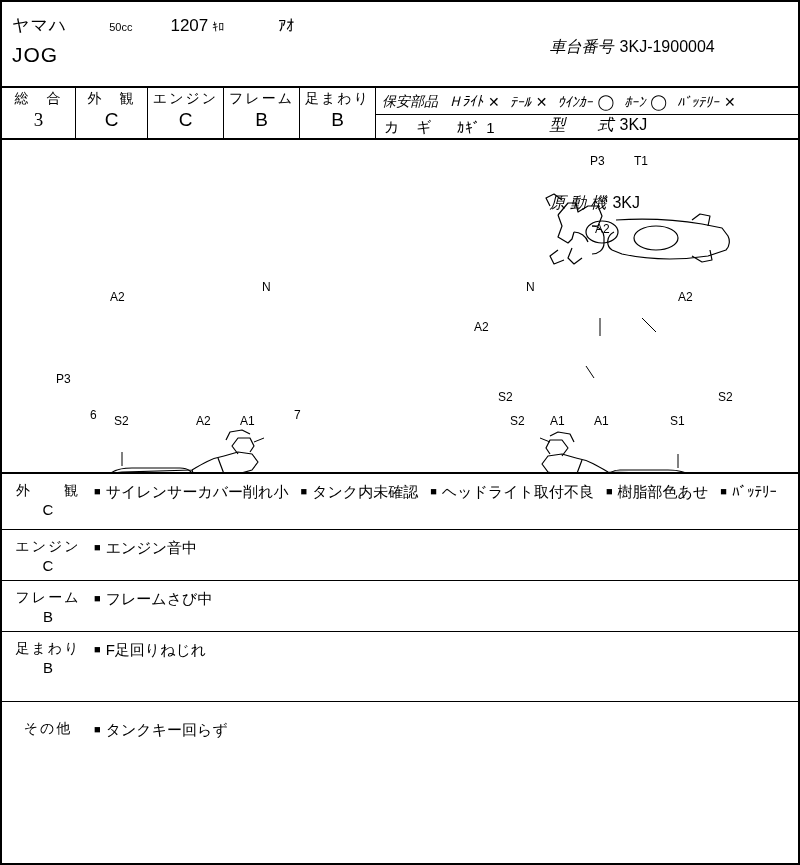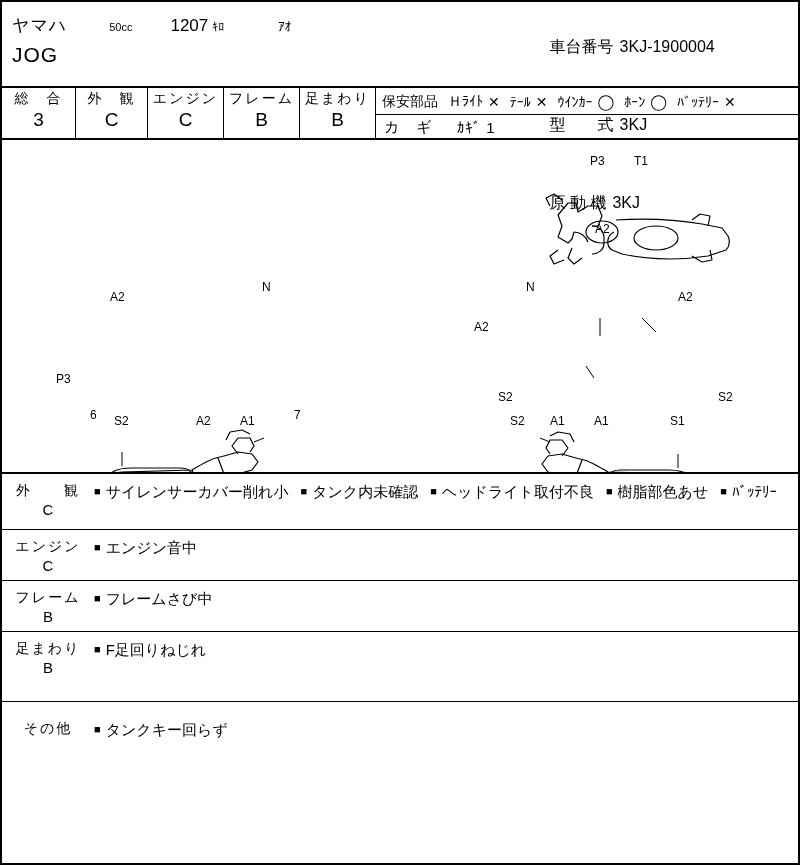--- a/index.html
+++ b/index.html
@@ -23,55 +23,55 @@
     height:86px;
     border-bottom:2px solid #000;
     box-sizing:border-box;
   }
   .hdr-left{position:absolute;left:10px;top:12px;}
   .mk-row{display:flex;align-items:baseline;gap:0;}
   .maker{font-size:17px;letter-spacing:1px;}
   .disp{font-size:11px;margin-left:42px;}
   .mileage{font-size:17px;margin-left:38px;}
   .mileage-unit{font-size:12px;margin-left:4px;}
-  .color{font-size:13px;margin-left:54px;}
+  .color{font-size:16px;margin-left:54px;}
   .model{font-size:21px;margin-top:6px;letter-spacing:1px;}
   .hdr-right{position:absolute;left:512px;top:6px;font-size:16px;line-height:26px;}
   .hr-row{white-space:pre;}
-  .hr-lbl{letter-spacing:0px;}
+  .hr-lbl{letter-spacing:0px;font-style:italic;}
   .hr-val{margin-left:6px;}
 
   
   .grades{
     position:relative;
     height:52px;
     border-bottom:2px solid #000;
     box-sizing:border-box;
     display:flex;
   }
   .gcell{
     border-right:1px solid #000;
     box-sizing:border-box;
     text-align:center;
     padding-top:2px;
   }
   .gcell .lbl{font-size:14px;letter-spacing:2px;}
   .gcell .val{font-size:19px;margin-top:1px;}
-  .g-total{width:74px;}
+  .g-total{width:74px;font-family:Liberation Serif, serif;}
   .g-ext{width:72px;}
   .g-eng{width:76px;}
   .g-frm{width:76px;}
   .g-und{width:76px;}
   .g-rest{flex:1;border-right:none;position:relative;}
   .eq-row{
     height:25px;border-bottom:1px solid #000;box-sizing:border-box;
     display:flex;align-items:center;font-size:14px;
     padding-left:6px;
   }
-  .eq-item{display:flex;align-items:center;margin-right:10px;white-space:nowrap;}
+  .eq-item{display:flex;align-items:center;margin-right:10px;white-space:nowrap;font-style:italic;}
   .eq-name{letter-spacing:0px;}
   .eq-mark{margin-left:5px;font-size:14px;}
   .eq-mark.circle{font-size:15px;}
   .key-row{height:25px;display:flex;align-items:center;font-size:15px;padding-left:8px;letter-spacing:1px;}
   .key-lbl{margin-right:24px;}
 
   
   .diagrams{
     position:relative;
     height:334px;

